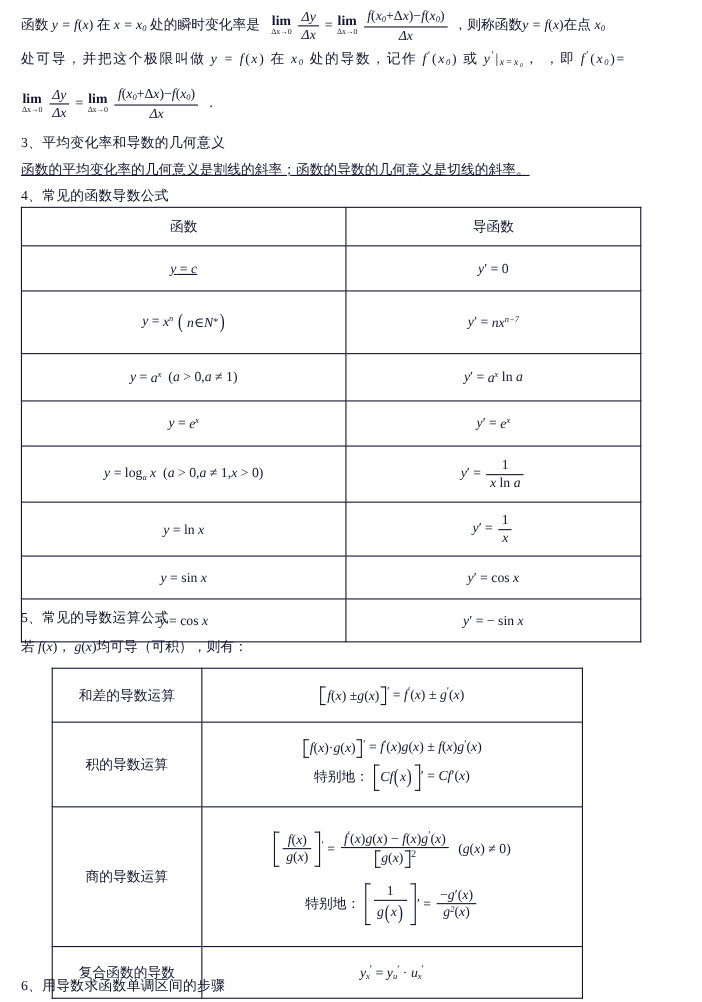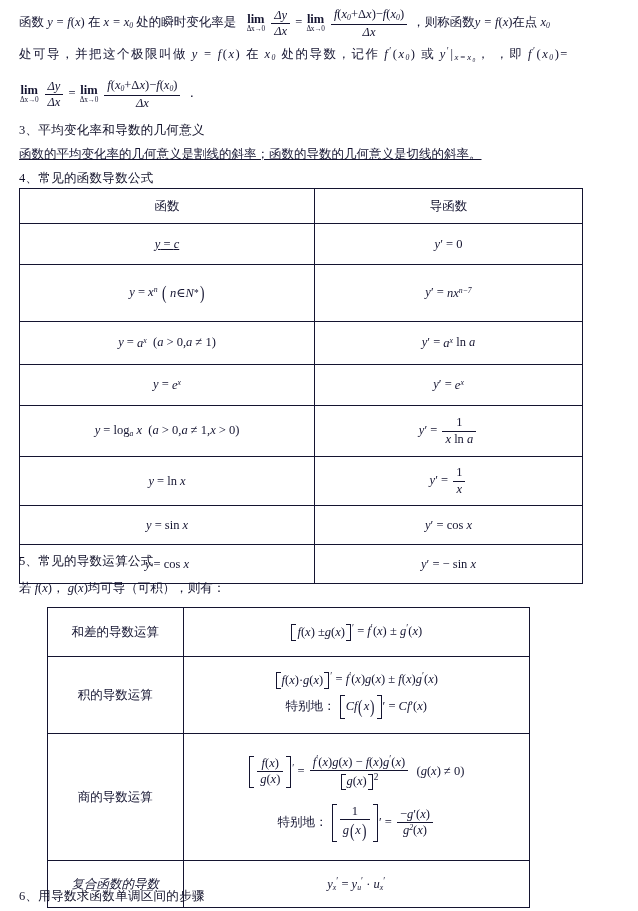--- a/index.html
+++ b/index.html
@@ -458,21 +458,21 @@
                   </span>
                   <span class="br"></span>
                 </span><span class="up">′ = </span>
               <span class="frac"><span class="num"><span class="up">−</span><span class="m">g</span><span class="up">′(</span><span class="m">x</span><span class="up">)</span></span><span class="den"><span class="m">g<sup class="s">2</sup></span><span class="up">(</span><span class="m">x</span><span class="up">)</span></span></span>
             </span>
           </div>
         </td>
       </tr>
 
       <tr>
-        <td class="c1" style="height:38px;font-style:italic;">复合函数的导数</td>
+        <td class="c1" style="height:38px;">复合函数的导数</td>
         <td class="c2">
           <span class="m">y<sub class="s">x</sub><sup class="pr">′</sup><span class="up"> = </span>y<sub class="s">u</sub><sup class="pr">′</sup><span class="up"> · </span>u<sub class="s">x</sub><sup class="pr">′</sup></span>
         </td>
       </tr>
     </tbody>
   </table>
 
 
   <div class="heading" style="top:888px;">
     <span>6、</span><span>用导数求函数单调区间的步骤</span>

